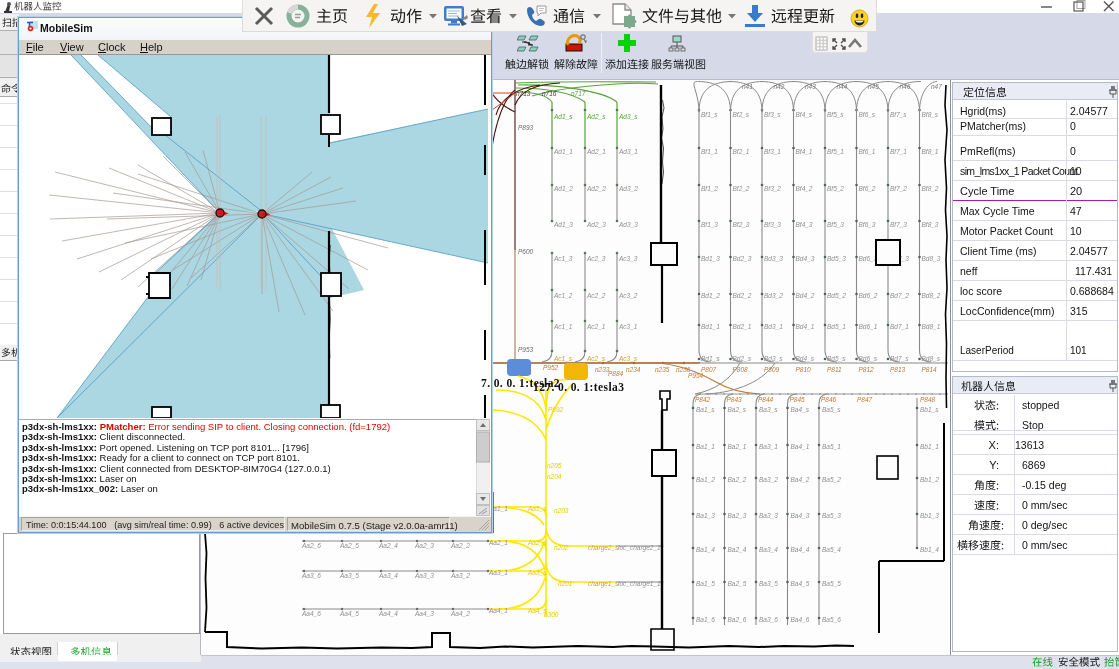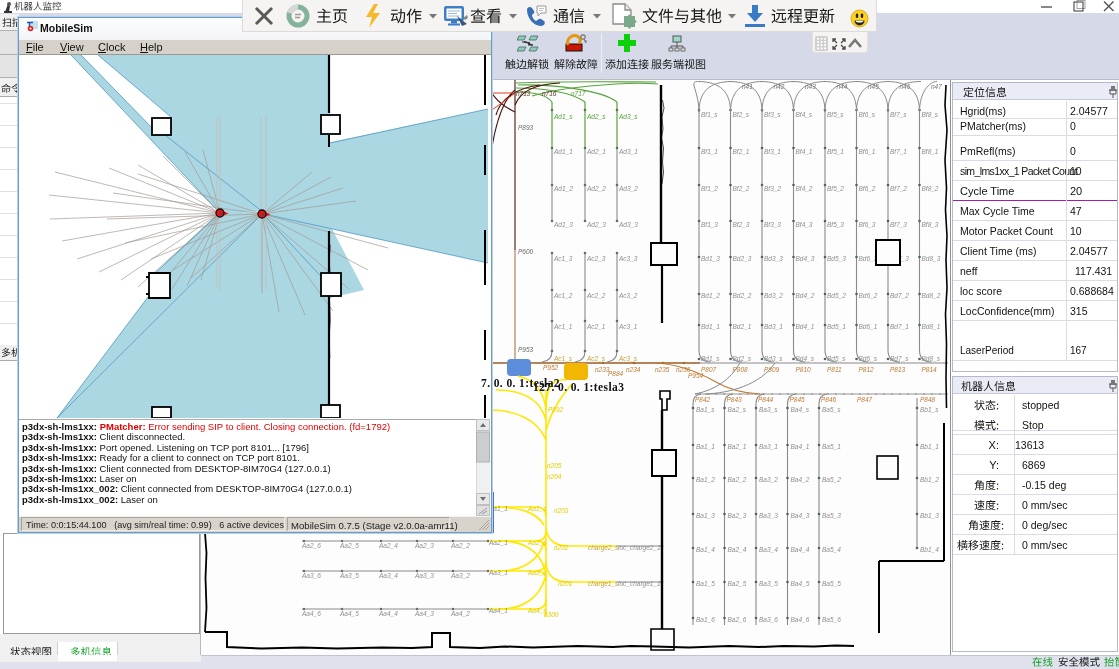--- a/index.html
+++ b/index.html
@@ -117,21 +117,21 @@
     <div class="ab" style="left:953px;top:281px;width:164px;height:20px;border-bottom:1px solid #d9dce6;font-size:10.5px;color:#111">
       <span style="position:absolute;left:7px;top:4px;white-space:nowrap">loc score</span>
       <span style="position:absolute;left:117px;top:4px">0.688684</span>
     </div>
     <div class="ab" style="left:953px;top:301px;width:164px;height:20px;border-bottom:1px solid #d9dce6;font-size:10.5px;color:#111">
       <span style="position:absolute;left:7px;top:4px;white-space:nowrap">LocConfidence(mm)</span>
       <span style="position:absolute;left:117px;top:4px">315</span>
     </div>
     <div class="ab" style="left:953px;top:341px;width:164px;height:20px;border-bottom:1px solid #d9dce6;font-size:10px;color:#111">
       <span style="position:absolute;left:7px;top:4px;white-space:nowrap">LaserPeriod</span>
-      <span style="position:absolute;left:117px;top:4px">167</span>
+      <span style="position:absolute;left:117px;top:4px">101</span>
     </div>
     <div class="ab" style="left:1066px;top:101px;width:1px;height:260px;background:#d9dce6"></div>
     <div class="ab" style="left:952px;top:376px;width:166px;height:276px;background:#fff;border:1px solid #b4b8cc"></div>
     <div class="ab" style="left:953px;top:377px;width:164px;height:17px;background:#e9ecf5;border-bottom:1px solid #c4c8da"></div>
     <svg style="position:absolute;left:961px;top:377.7px;overflow:visible" width="57" height="15">
       <path transform="translate(0,12.32)" d="M5.5 -8.6V-5.1C5.5 -3.4 5.3 -1.2 3.8 0.4C4.0 0.5 4.3 0.7 4.5 0.9C6.0 -0.7 6.3 -3.2 6.3 -5.1V-7.8H8.3V-0.7C8.3 0.2 8.4 0.4 8.6 0.6C8.8 0.7 9.0 0.8 9.2 0.8C9.4 0.8 9.6 0.8 9.8 0.8C10.0 0.8 10.2 0.7 10.4 0.6C10.5 0.5 10.6 0.3 10.7 0.0C10.7 -0.3 10.8 -1.1 10.8 -1.7C10.6 -1.8 10.3 -1.9 10.1 -2.1C10.1 -1.3 10.1 -0.7 10.1 -0.5C10.1 -0.2 10.0 -0.1 10.0 -0.1C9.9 -0.0 9.8 0.0 9.8 0.0C9.6 0.0 9.5 0.0 9.4 0.0C9.3 0.0 9.3 -0.0 9.2 -0.1C9.2 -0.1 9.2 -0.3 9.2 -0.7V-8.6ZM2.4 -9.2V-6.9H0.6V-6.1H2.3C1.9 -4.6 1.1 -2.8 0.3 -1.9C0.4 -1.7 0.6 -1.4 0.7 -1.2C1.4 -1.9 1.9 -3.2 2.4 -4.5V0.9H3.2V-4.2C3.6 -3.6 4.1 -2.9 4.4 -2.6L4.9 -3.3C4.6 -3.5 3.6 -4.7 3.2 -5.1V-6.1H4.8V-6.9H3.2V-9.2Z M13.2 -8.0H15.0V-6.5H13.2ZM17.8 -8.0H19.8V-6.5H17.8ZM17.8 -5.3C18.2 -5.1 18.8 -4.9 19.1 -4.6H16.0C16.2 -5.0 16.4 -5.3 16.6 -5.7L15.8 -5.9V-8.7H12.4V-5.8H15.7C15.6 -5.4 15.3 -5.0 15.0 -4.6H11.6V-3.9H14.3C13.5 -3.2 12.6 -2.6 11.3 -2.2C11.5 -2.0 11.7 -1.7 11.8 -1.6L12.4 -1.8V0.9H13.2V0.6H15.0V0.8H15.8V-2.5H13.7C14.4 -2.9 14.9 -3.4 15.4 -3.9H17.4C17.9 -3.4 18.5 -2.9 19.1 -2.5H17.1V0.9H17.9V0.6H19.8V0.8H20.6V-1.8L21.2 -1.6C21.3 -1.8 21.5 -2.1 21.7 -2.3C20.5 -2.6 19.3 -3.2 18.4 -3.9H21.4V-4.6H19.5L19.8 -4.9C19.4 -5.2 18.7 -5.6 18.2 -5.8ZM17.1 -8.7V-5.8H20.6V-8.7ZM13.2 -0.2V-1.8H15.0V-0.2ZM17.9 -0.2V-1.8H19.8V-0.2Z M27.0 -9.2C27.0 -7.5 27.1 -2.1 22.5 0.2C22.7 0.4 23.0 0.6 23.1 0.8C25.8 -0.6 27.0 -3.1 27.5 -5.3C28.1 -3.2 29.2 -0.5 32.0 0.8C32.1 0.6 32.4 0.3 32.6 0.1C28.7 -1.6 28.0 -6.3 27.9 -7.6C27.9 -8.2 27.9 -8.8 28.0 -9.2Z M37.2 -5.8V-5.2H42.6V-5.8ZM37.2 -4.3V-3.6H42.6V-4.3ZM36.4 -7.4V-6.7H43.4V-7.4ZM39.0 -9.0C39.2 -8.5 39.6 -7.9 39.7 -7.5L40.5 -7.8C40.3 -8.2 40.0 -8.8 39.7 -9.2ZM37.1 -2.7V0.9H37.8V0.4H41.9V0.8H42.7V-2.7ZM37.8 -0.2V-2.0H41.9V-0.2ZM35.8 -9.2C35.3 -7.5 34.3 -5.9 33.4 -4.8C33.5 -4.6 33.7 -4.2 33.8 -4.0C34.2 -4.4 34.5 -4.9 34.9 -5.4V0.9H35.6V-6.8C36.0 -7.5 36.3 -8.2 36.6 -9.0Z M46.9 -6.0H52.0V-5.2H46.9ZM46.9 -4.5H52.0V-3.6H46.9ZM46.9 -7.6H52.0V-6.7H46.9ZM46.9 -2.2V-0.4C46.9 0.5 47.2 0.7 48.5 0.7C48.8 0.7 50.8 0.7 51.0 0.7C52.1 0.7 52.4 0.4 52.5 -1.1C52.2 -1.1 51.9 -1.2 51.7 -1.4C51.7 -0.2 51.6 -0.1 51.0 -0.1C50.5 -0.1 48.9 -0.1 48.5 -0.1C47.8 -0.1 47.7 -0.1 47.7 -0.4V-2.2ZM52.4 -2.1C52.9 -1.4 53.4 -0.5 53.6 0.1L54.4 -0.2C54.2 -0.8 53.6 -1.7 53.1 -2.4ZM45.6 -2.2C45.4 -1.6 44.9 -0.6 44.5 0.0L45.3 0.4C45.7 -0.3 46.1 -1.2 46.3 -1.9ZM48.6 -2.6C49.2 -2.1 49.8 -1.4 50.1 -0.9L50.8 -1.3C50.5 -1.8 49.8 -2.5 49.3 -3.0H52.9V-8.2H49.6C49.7 -8.5 49.9 -8.8 50.1 -9.2L49.1 -9.3C49.0 -9.0 48.9 -8.6 48.7 -8.2H46.1V-3.0H49.2Z" fill="#1a1a1a"></path>
     </svg>
     <svg class="ab" style="left:1108px;top:379px" width="11" height="13">
       <path d="M2 5 L8 5 L8 9 L2 9 Z M5 9 L5 13 M1 5 L9 5" stroke="#555" stroke-width="1" fill="none"></path>
       <path d="M3 1 L7 1 L7 5 L3 5 Z" fill="#777"></path>
@@ -837,21 +837,20 @@
         <path d="M466 0 V50 M466 90 V120 M466 175 V230 M466 275 V305 M466 340 V363" stroke-width="2"></path>
       </g>
     </svg>
     <div class="ab" style="left:19px;top:419px;width:457px;height:97px;background:#fff;border-top:1px solid #aaa;font-size:9.5px;line-height:10.4px;padding:2px 0 0 3px;overflow:hidden">
       <div style="white-space:nowrap"><b style="color:#111">p3dx-sh-lms1xx:</b><span style="color:#e00000"> <b>PMatcher:</b> Error sending SIP to client. Closing connection. (fd=1792)</span></div>
       <div style="white-space:nowrap"><b style="color:#111">p3dx-sh-lms1xx:</b><span style="color:#111"> Client disconnected.</span></div>
       <div style="white-space:nowrap"><b style="color:#111">p3dx-sh-lms1xx:</b><span style="color:#111"> Port opened. Listening on TCP port 8101...  [1796]</span></div>
       <div style="white-space:nowrap"><b style="color:#111">p3dx-sh-lms1xx:</b><span style="color:#111"> Ready for a client to connect on TCP port 8101.</span></div>
       <div style="white-space:nowrap"><b style="color:#111">p3dx-sh-lms1xx:</b><span style="color:#111"> Client connected from DESKTOP-8IM70G4 (127.0.0.1)</span></div>
       <div style="white-space:nowrap"><b style="color:#111">p3dx-sh-lms1xx:</b><span style="color:#111"> Laser on</span></div>
-      <div style="white-space:nowrap"><b style="color:#111">p3dx-sh-lms1xx_002:</b><span style="color:#111"> Client connected from DESKTOP-8IM70G4 (127.0.0.1)</span></div>
       <div style="white-space:nowrap"><b style="color:#111">p3dx-sh-lms1xx_002:</b><span style="color:#111"> Laser on</span></div>
     </div>
     <div class="ab" style="left:476px;top:419px;width:14px;height:97px;background:#f0f0f0;border-left:1px solid #d8d8d8"></div>
     <svg class="ab" style="left:476px;top:419px" width="14" height="97">
       <rect x="0.5" y="0.5" width="13" height="11" fill="#e8e8e8" stroke="#c0c0c0"></rect>
       <path d="M4 8 L7 4 L10 8 Z" fill="#707070"></path>
       <rect x="0.5" y="13" width="13" height="30" fill="#cdcdcd" stroke="#b0b0b0"></rect>
       <rect x="0.5" y="74.5" width="13" height="11" fill="#e8e8e8" stroke="#c0c0c0"></rect>
       <path d="M4 78 L7 82 L10 78 Z" fill="#707070"></path>
       <rect x="0.5" y="86.5" width="13" height="10" fill="#e0e0e0" stroke="#c0c0c0"></rect>

